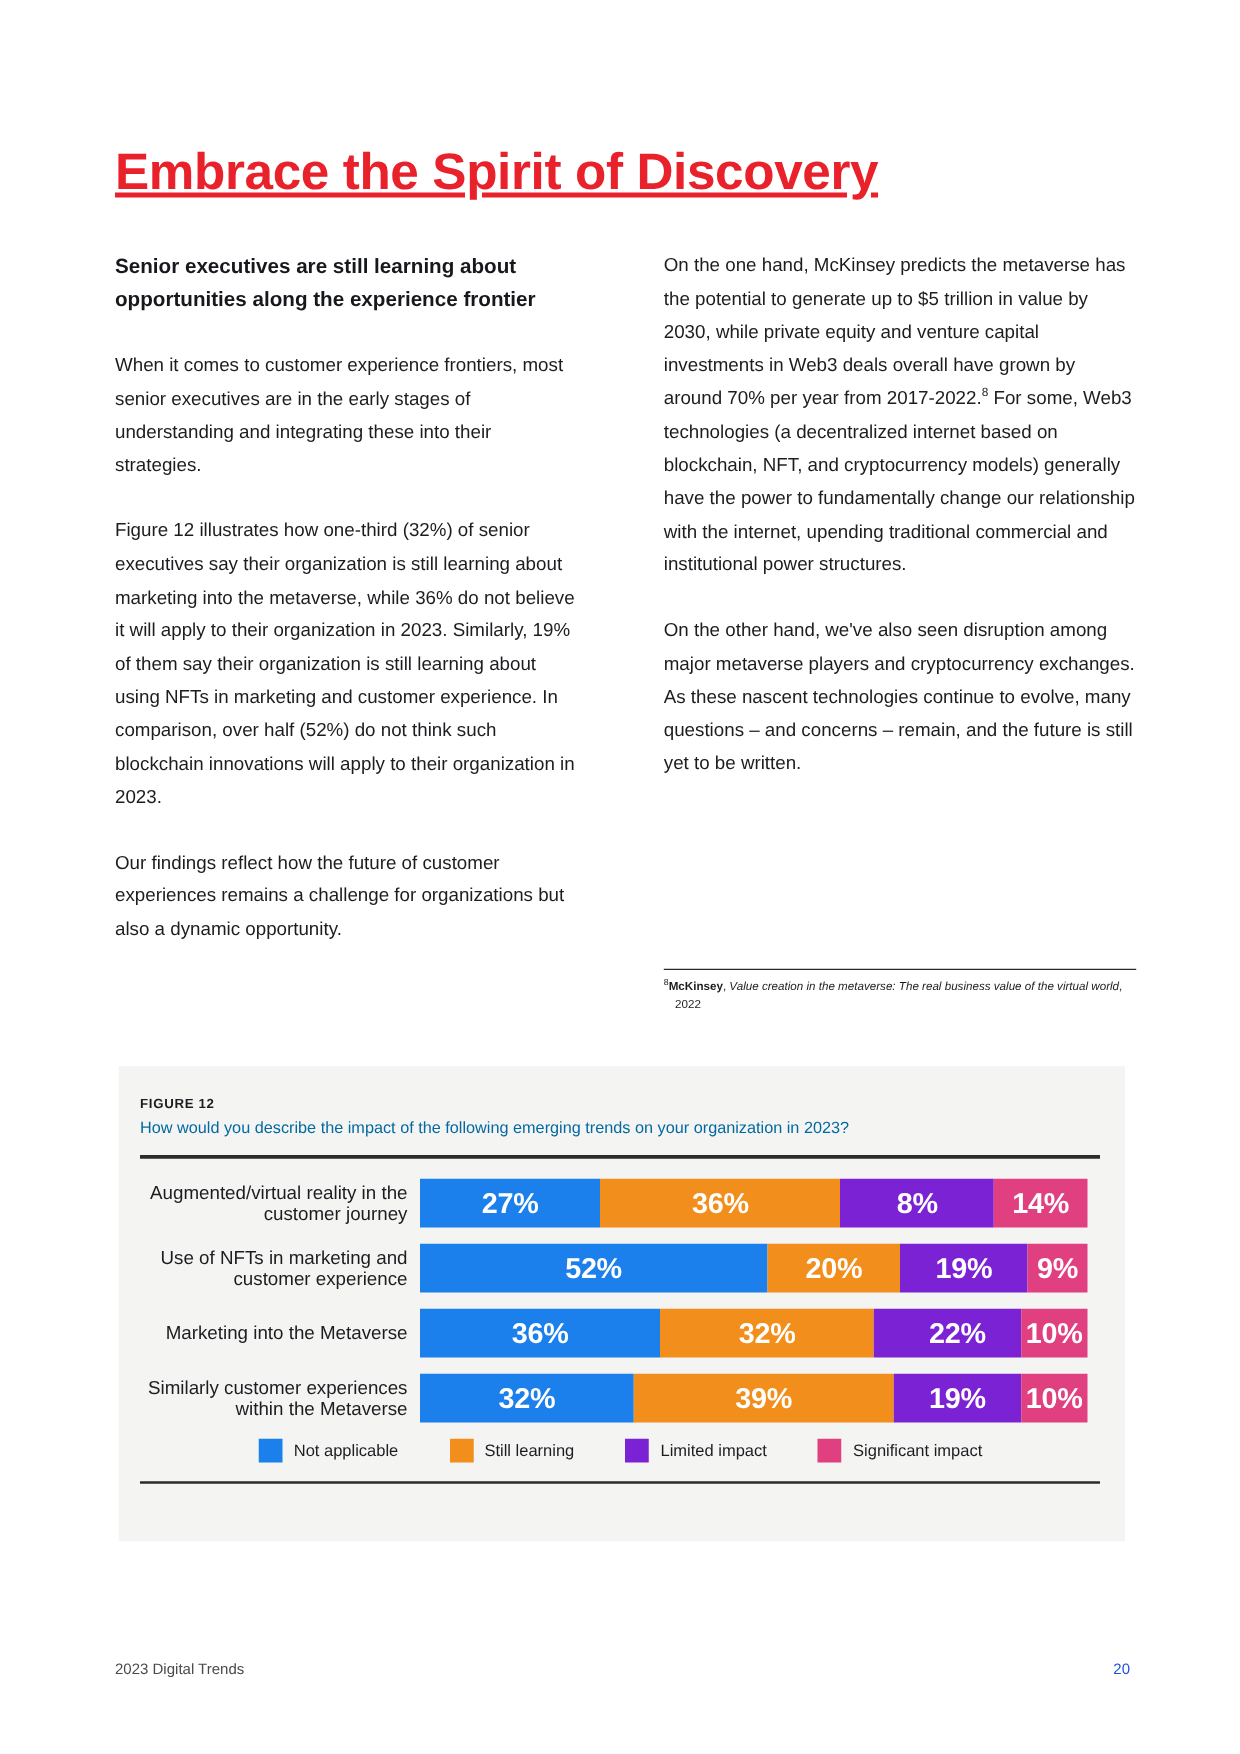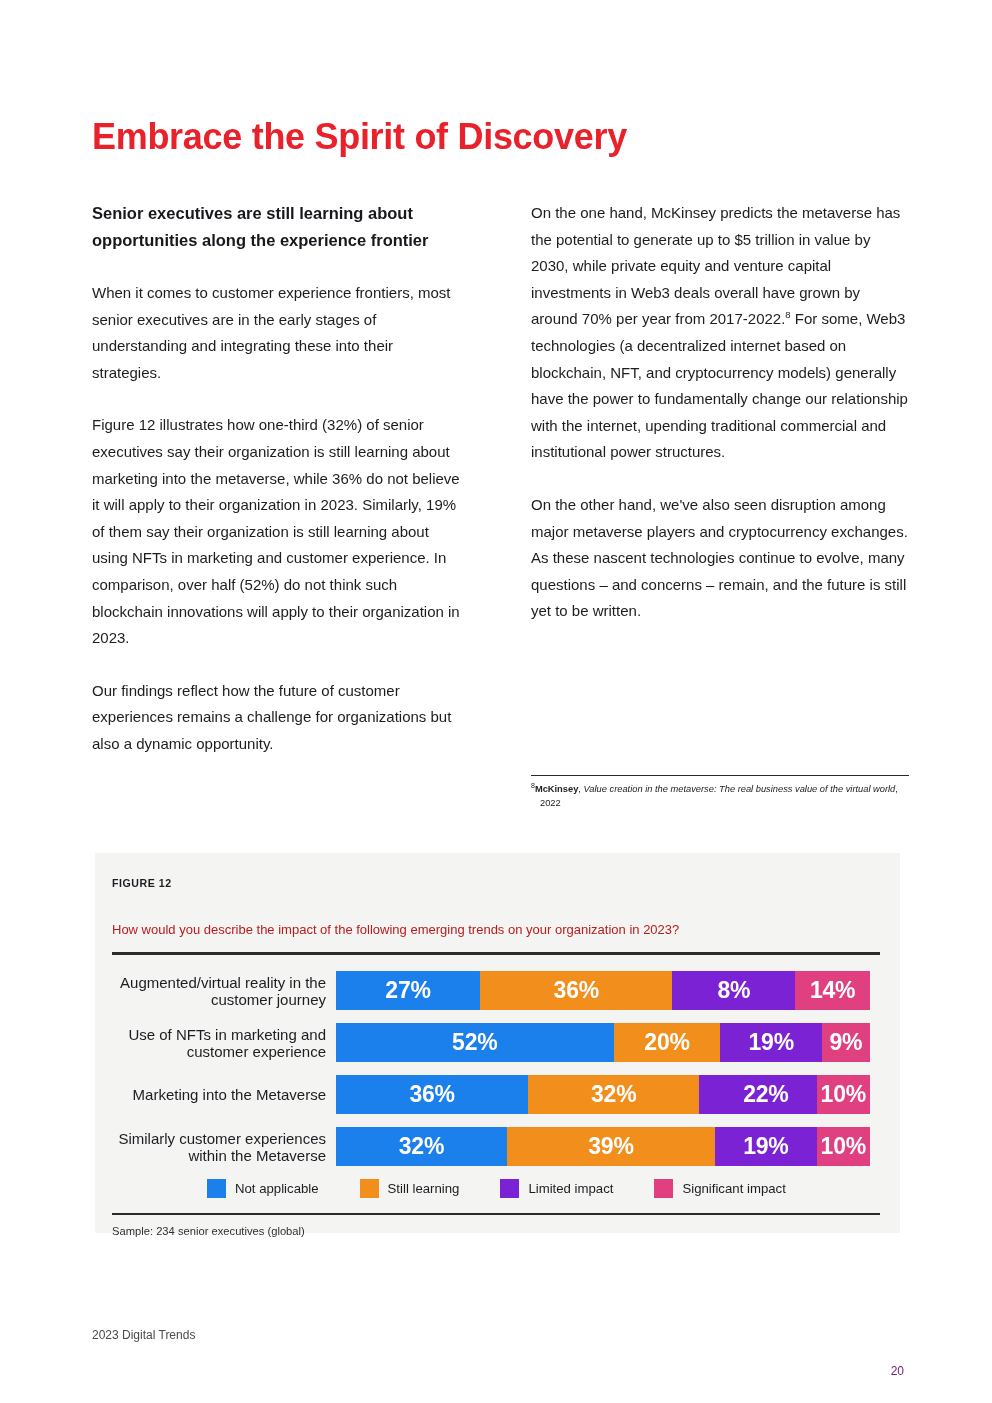--- a/index.html
+++ b/index.html
@@ -16,25 +16,26 @@
     height: 1403px;
     background: #ffffff;
     overflow: hidden;
   }
 
   
   .page-title {
     position: absolute;
     left: 92px;
     top: 113px;
-    font-size: 36px;
+    font-size: 41px;
     line-height: 48px;
     font-weight: 700;
     color: #E8212A;
     letter-spacing: -0.3px;
+    text-decoration: underline;
   }
 
   
   .col {
     position: absolute;
     top: 200px;
     width: 372px;
   }
   .col-left  { left: 92px; }
   .col-right { left: 531px; width: 378px; }
@@ -91,26 +92,26 @@
   .figure-inner {
     position: relative;
     padding: 24px 20px 0 17px;
     height: 100%;
   }
   .figure-label {
     font-size: 10.6px;
     font-weight: 700;
     letter-spacing: 0.55px;
     color: #1C1D20;
-    margin-bottom: 32px;
+    margin-bottom: 4px;
   }
   .figure-question {
     font-size: 13px;
     line-height: 18px;
-    color: #b91c1c;
+    color: #0369a1;
     margin-bottom: 13px;
   }
   .figure-rule-top {
     width: 768px;
     height: 3px;
     background: #2B2B2B;
   }
 
   
   .chart {
@@ -190,22 +191,21 @@
     left: 92px;
     top: 1328px;
     font-size: 12px;
     color: #4A4A4D;
   }
   .footer-right {
     position: absolute;
     right: 88px;
     top: 1328px;
     font-size: 12px;
-    color: #701a75;
-    margin-top: 36px;
+    color: #1d4ed8;
   }
 </style>
 </head>
 <body>
 
 <div class="page">
 
   <h1 class="page-title">Embrace the Spirit of Discovery</h1>
 
   <div class="col col-left">
@@ -300,21 +300,20 @@
           <span class="legend-swatch" style="background:#7B22D4;"></span>
           <span class="legend-text">Limited impact</span>
         </div>
         <div class="legend-item">
           <span class="legend-swatch" style="background:#E0407F;"></span>
           <span class="legend-text">Significant impact</span>
         </div>
       </div>
 
       <div class="figure-rule-bottom"></div>
-      <div class="sample-note">Sample: 234 senior executives (global)</div>
 
     </div>
   </div>
 
   <div class="footer-left">2023 Digital Trends</div>
   <div class="footer-right">20</div>
 
 </div>
 
 </body></html>

